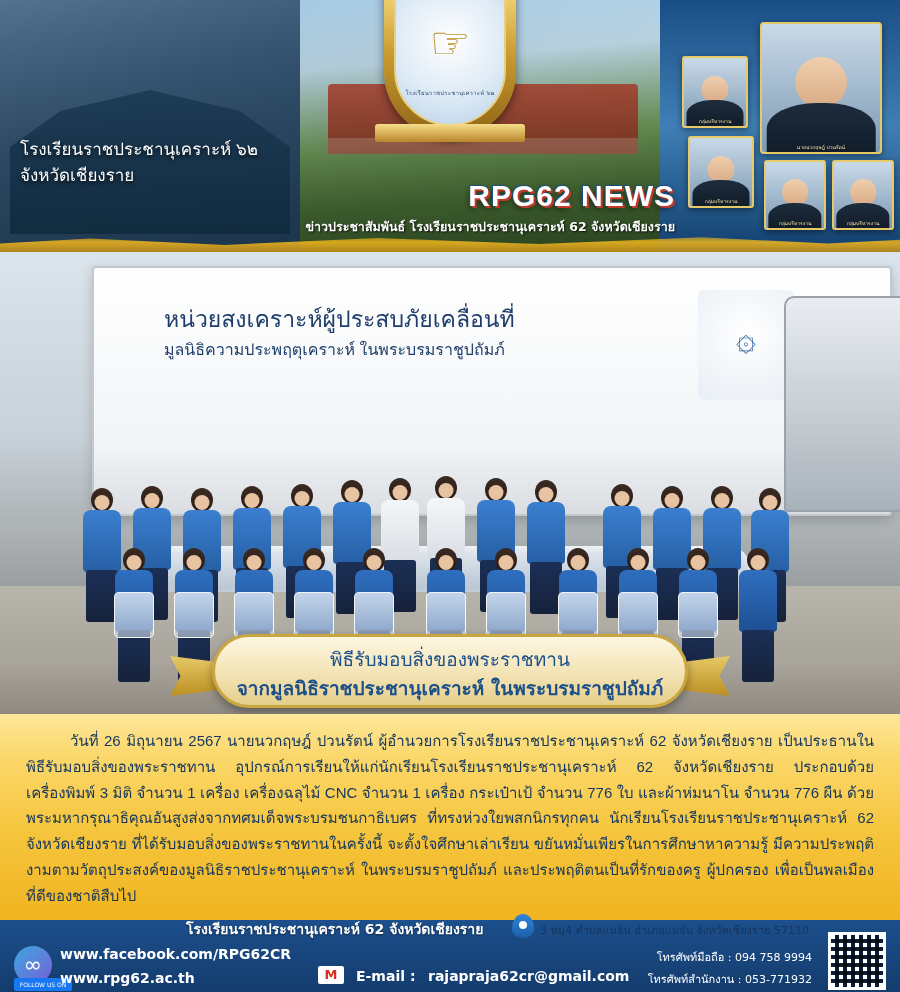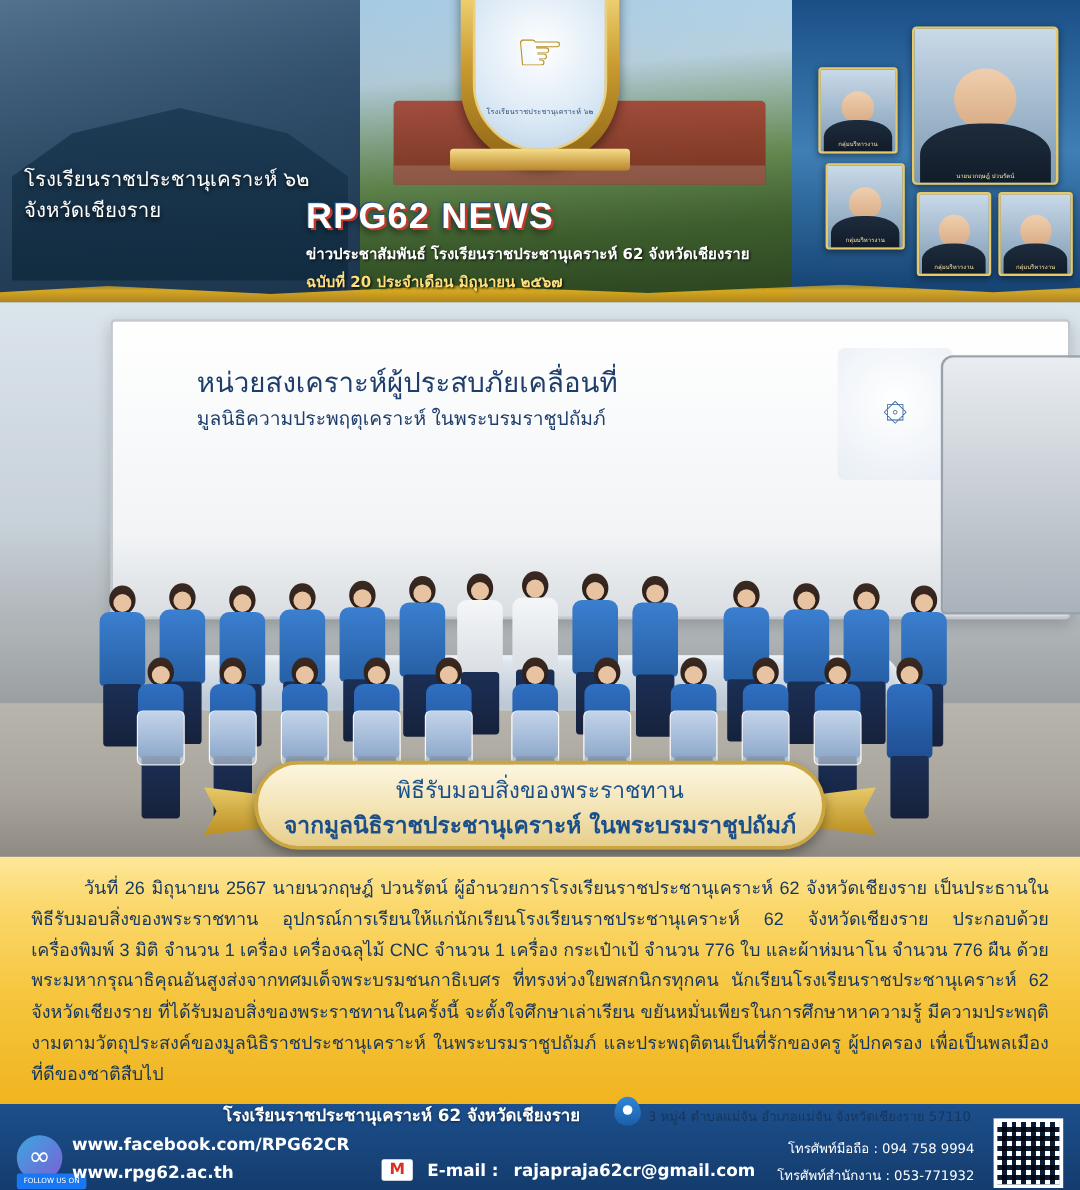--- a/index.html
+++ b/index.html
@@ -93,21 +93,21 @@
     background: linear-gradient(180deg,#f6dd8a,#b9862b);
     border-radius: 3px;
   }
   .emblem-sub {
     position:absolute; left:0; right:0; top: 92px; text-align:center;
     font-size: 6px; color:#2a4a77; letter-spacing:.2px;
   }
 
   
   .news-title-wrap {
-    position:absolute; left: 255px; top: 164px; width: 420px; text-align:left; z-index: 7;
+    position:absolute; left: 255px; top: 179px; width: 420px; text-align:right; z-index: 7;
   }
   .news-title {
     font-family:"Liberation Sans", sans-serif;
     font-size: 30px; font-weight: bold; color:#ffffff; letter-spacing: 1px;
     text-shadow: 2px 2px 0 #c0392b, -1px -1px 0 #1a4f86, 0 3px 6px rgba(0,0,0,.6);
   }
   .news-sub1 {
     margin-top: 4px; font-size: 12.5px; color:#ffffff; font-weight:bold;
     text-shadow: 1px 1px 2px rgba(0,0,0,.85);
   }
@@ -355,21 +355,20 @@
       <div class="portrait p-d">
         <div class="face"></div>
         <div class="body"></div>
         <div class="cap">กลุ่มบริหารงาน</div>
       </div>
     </div>
 
     <div class="news-title-wrap">
       <div class="news-title">RPG62 NEWS</div>
       <div class="news-sub1">ข่าวประชาสัมพันธ์ โรงเรียนราชประชานุเคราะห์ 62 จังหวัดเชียงราย</div>
-      <div class="news-sub2">ฉบับที่ 20 ประจำเดือน มิถุนายน ๒๕๖๗</div>
     </div>
 
     <div class="hdr-wave"></div>
   </div>
 
   <div class="photo">
     <div class="truck">
       <div class="truck-text">
         <div>หน่วยสงเคราะห์ผู้ประสบภัยเคลื่อนที่</div>
         <div class="l2">มูลนิธิความประพฤตุเคราะห์  ในพระบรมราชูปถัมภ์</div>

